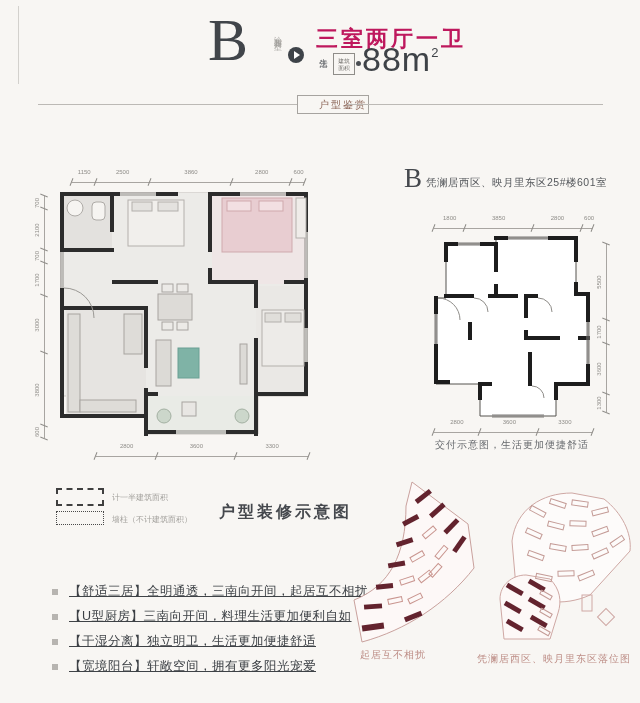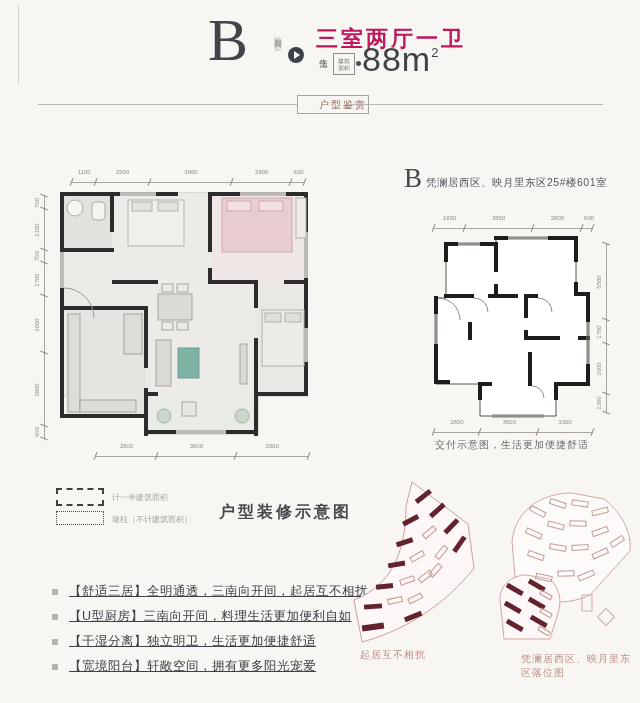--- a/index.html
+++ b/index.html
@@ -68,21 +68,21 @@
 
   
   .features{left:52px;top:583px;}
   .feature{display:flex;align-items:center;margin-bottom:8px;text-decoration:underline;}
   .feature .bullet{width:6px;height:6px;background:#b7b4b0;margin-right:11px;flex:none;}
   .feature .txt{font-size:12.5px;color:#3c4045;letter-spacing:.5px;}
 
   
   .site-cap{font-size:10px;color:#bd8d86;letter-spacing:1px;}
   .site-cap-left{left:360px;top:648px;}
-  .site-cap-right{left:477px;top:652px;margin-left:44px;}
+  .site-cap-right{left:477px;top:652px;}
 </style>
 </head>
 <body>
 
 <div id="page">
 
   <div class="abs corner-line"></div>
   <div class="abs b-letter">B</div>
   <div class="abs vtag">沁和雅户型</div>
   <div class="abs play">

